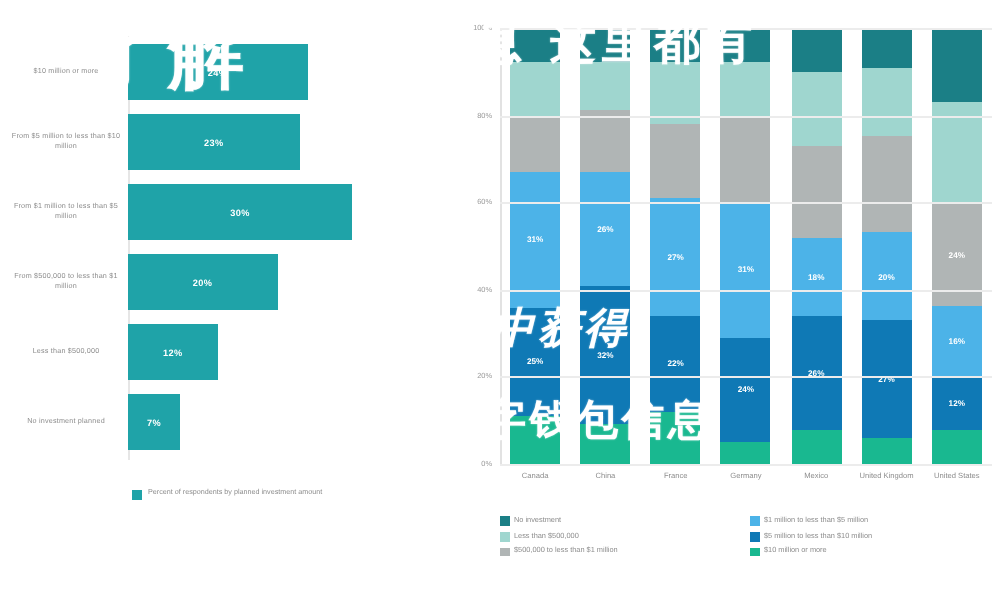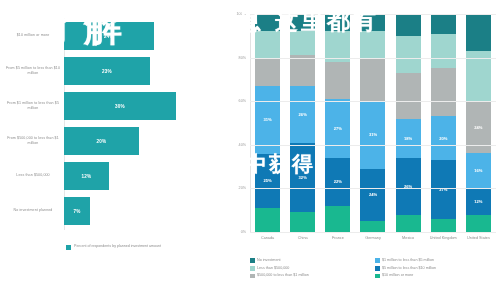--- a/index.html
+++ b/index.html
@@ -65,21 +65,21 @@
 
   
   .overlay{position:absolute;left:0;top:0;width:500px;height:300px;pointer-events:none;}
   .ov{
     position:absolute;color:#ffffff;font-weight:bold;white-space:nowrap;
     font-family:"DejaVu Sans",sans-serif;
     text-shadow:0 0 1px rgba(255,255,255,.55);
   }
   .ov-a{left:44px;top:2px;font-size:38px;letter-spacing:2px;}
   .ov-b{left:186px;top:6px;font-size:23px;letter-spacing:3px;}
-  .ov-c{left:200px;top:150px;font-size:21px;letter-spacing:2px;}
+  .ov-c{left:200px;top:150px;font-size:21px;letter-spacing:2px;font-style:italic;}
   .ov-d{left:196px;top:196px;font-size:21px;letter-spacing:2px;}
   .ov-e{left:104px;top:158px;font-size:21px;letter-spacing:1px;}
   .ov-f{left:108px;top:196px;font-size:21px;letter-spacing:1px;}
 </style>
 </head>
 <body>
 
 <div class="stage">
 
   <div class="left-panel">
@@ -254,15 +254,16 @@
           </div>
         </div>
     </div>
   </div>
 
   <div class="overlay">
     <div class="ov ov-a">了解</div>
     <div class="ov ov-b">的信息 这里都有</div>
     <div class="ov ov-c">能从中获得</div>
     <div class="ov ov-f">料</div>
+    <div class="ov ov-d">的数字钱包信息</div>
   </div>
 
 </div>
 
 </body></html>

